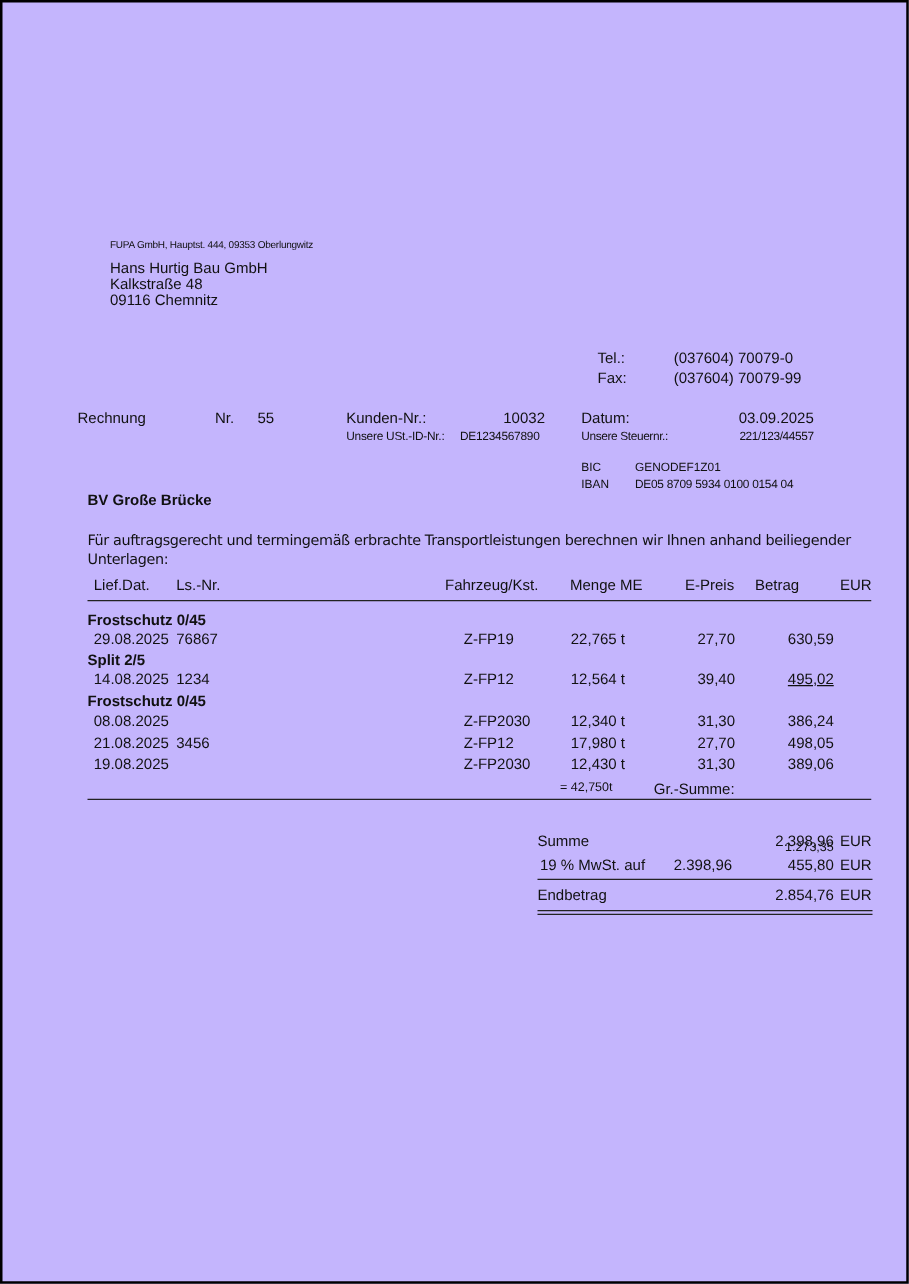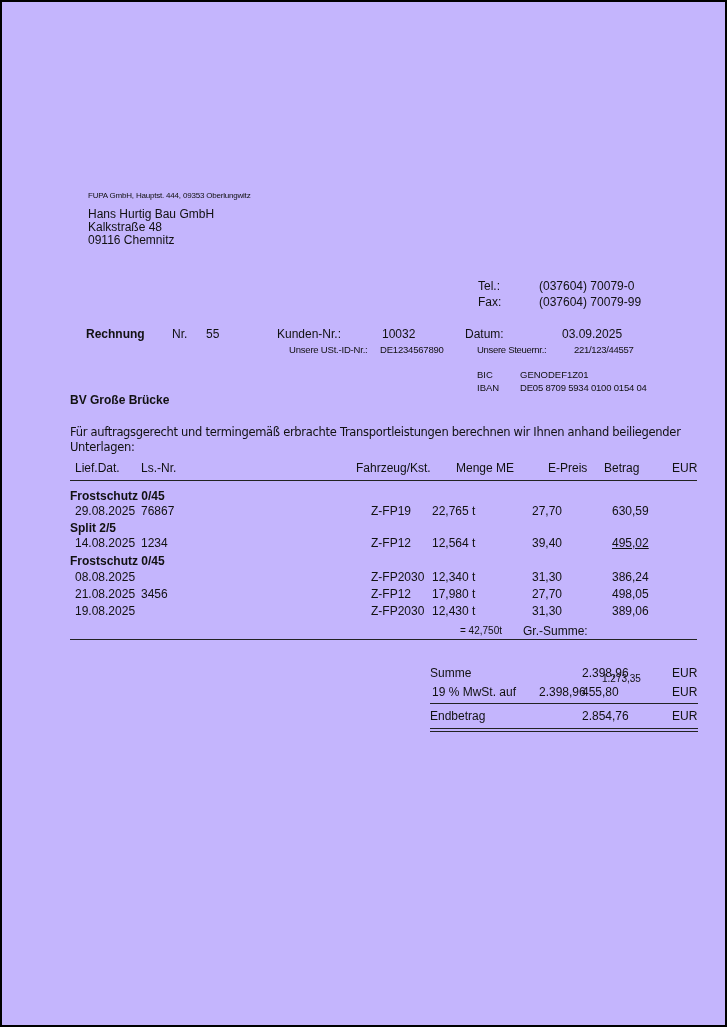--- a/index.html
+++ b/index.html
@@ -1,42 +1,42 @@
 <!DOCTYPE html>
 <html><head>
 <meta charset="utf-8">
 <style>
   html, body { margin:0; padding:0; background:#fff; }
   body { width:727px; height:1027px; position:relative; overflow:hidden; font-family:"Liberation Sans", sans-serif; color:#111; }
   .page { position:absolute; left:0; top:0; width:723px; height:1023px; border:2px solid #000; background:#c4b5fd; }
   .abs { position:absolute; white-space:nowrap; }
   .s8 { font-size:8px; }
-  .s9 { font-size:9.5px;margin-left:12px; }
+  .s9 { font-size:9.5px; }
   .s12 { font-size:12px; }
   .b { font-weight:bold; }
-  .r { text-align:left; }
+  .r { text-align:right; }
   .dv { font-family:"DejaVu Sans", sans-serif; font-size:11.5px; letter-spacing:-0.3px; }
   .hr { position:absolute; height:0; border-top:1px solid #222; }
 </style>
 </head>
 <body>
 
 <div class="page">
 
   <div class="abs s8" style="left:86px;top:189px;letter-spacing:-0.2px;">FUPA GmbH, Hauptst. 444, 09353 Oberlungwitz</div>
   <div class="abs s12" style="left:86px;top:205px;">Hans Hurtig Bau GmbH</div>
   <div class="abs s12" style="left:86px;top:218px;">Kalkstraße 48</div>
   <div class="abs s12" style="left:86px;top:231px;">09116 Chemnitz</div>
 
   <div class="abs s12" style="left:476px;top:277px;">Tel.:</div>
   <div class="abs s12" style="left:537px;top:277px;">(037604) 70079-0</div>
   <div class="abs s12" style="left:476px;top:293px;">Fax:</div>
   <div class="abs s12" style="left:537px;top:293px;">(037604) 70079-99</div>
 
-  <div class="abs s12" style="left:84px;top:325px;font-weight:bold;">Rechnung</div>
+  <div class="abs s12" style="left:60px;top:325px;">Rechnung</div>
   <div class="abs s12" style="left:170px;top:325px;">Nr.</div>
   <div class="abs s12" style="left:204px;top:325px;">55</div>
   <div class="abs s12" style="left:275px;top:325px;">Kunden-Nr.:</div>
   <div class="abs s12 r" style="left:380px;top:325px;width:54px;">10032</div>
   <div class="abs s9" style="left:275px;top:342px;letter-spacing:-0.2px;">Unsere USt.-ID-Nr.:</div>
   <div class="abs s9" style="left:366px;top:342px;letter-spacing:-0.2px;">DE1234567890</div>
 
   <div class="abs s12" style="left:463px;top:325px;">Datum:</div>
   <div class="abs s12 r" style="left:560px;top:325px;width:89px;">03.09.2025</div>
   <div class="abs s9" style="left:463px;top:342px;letter-spacing:-0.3px;">Unsere Steuernr.:</div>

